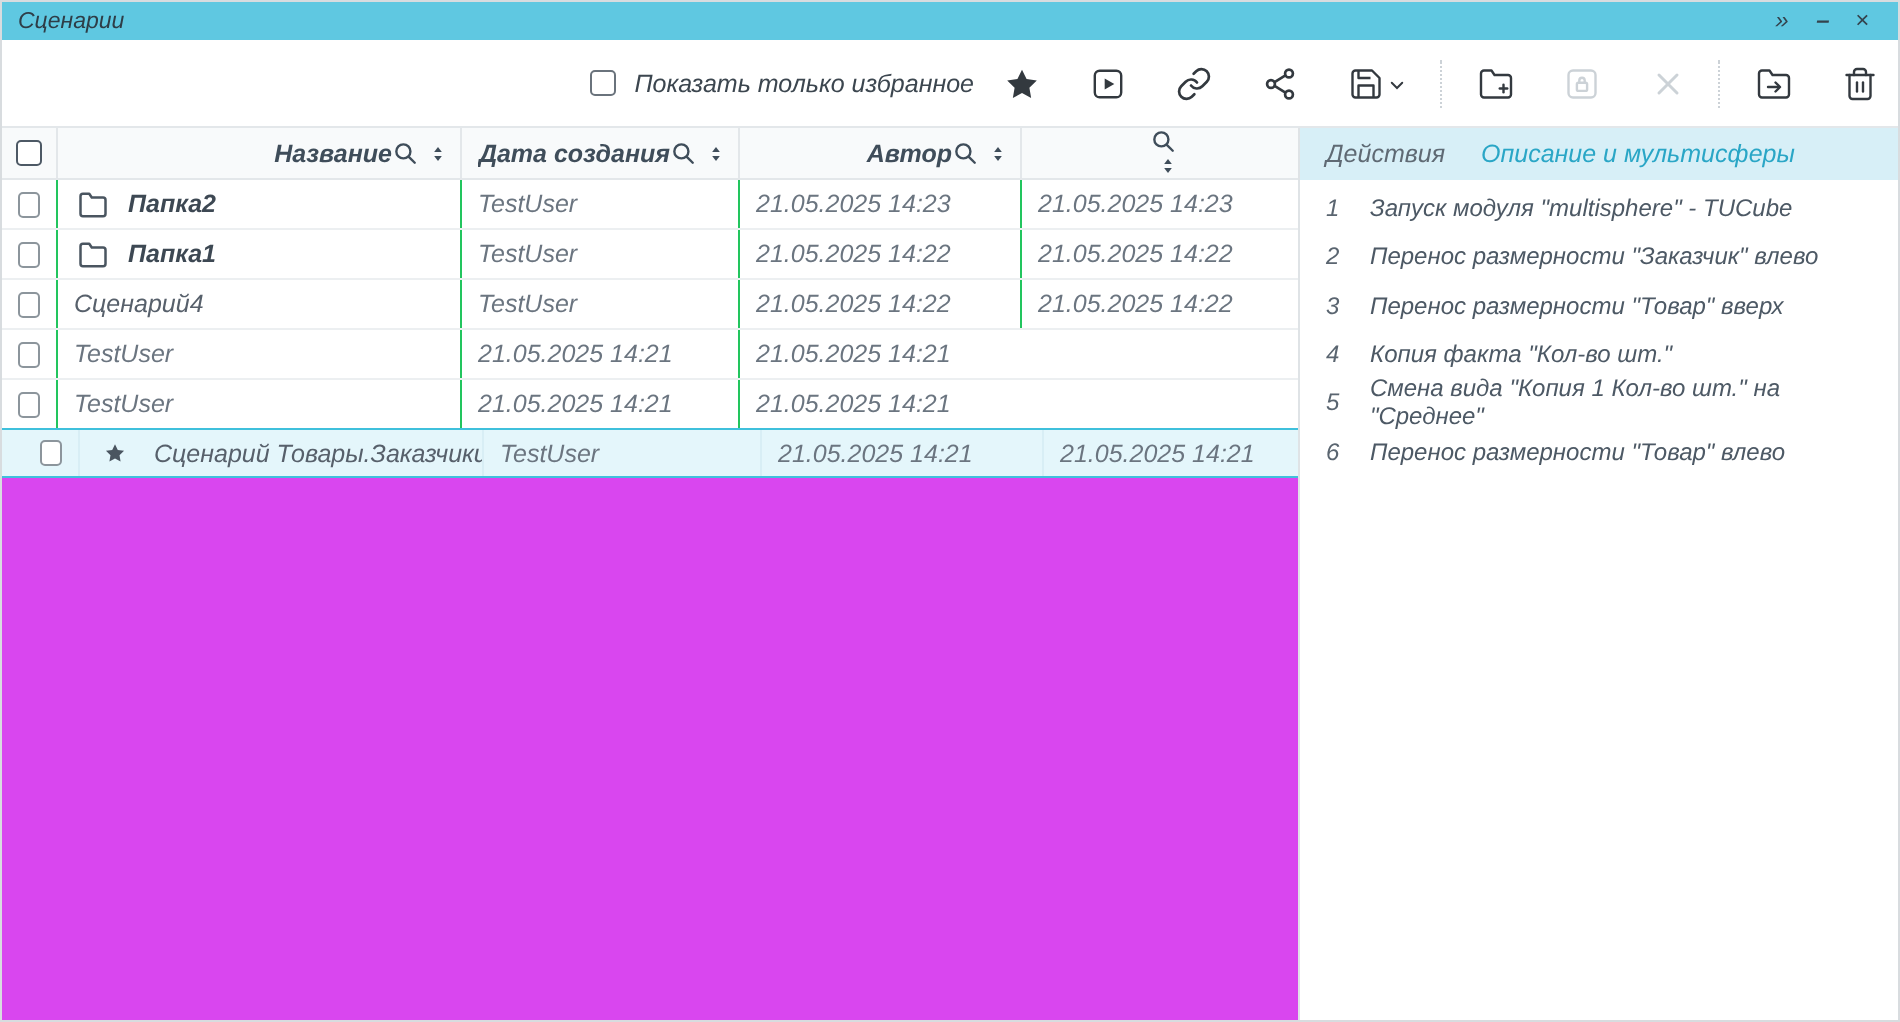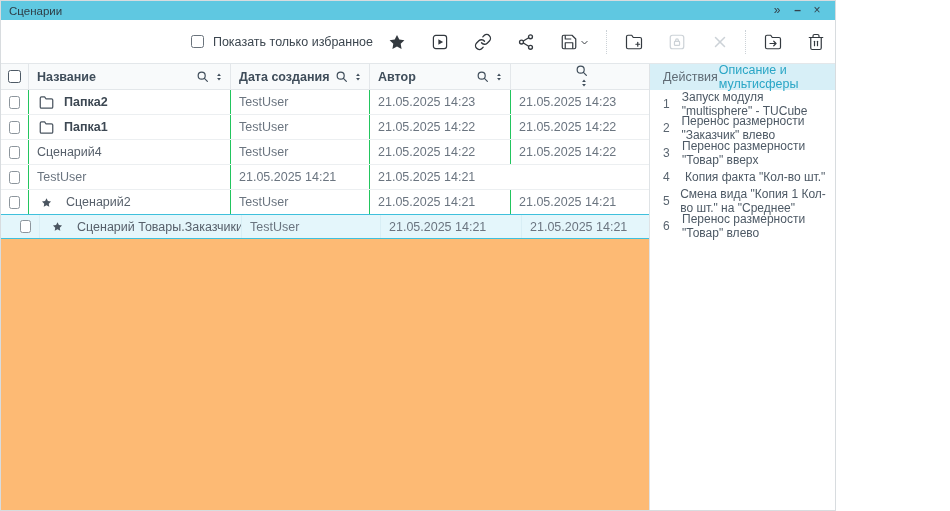--- a/index.html
+++ b/index.html
@@ -1,19 +1,19 @@
 <!DOCTYPE html>
 <html style="--titlebar_bg: #5fc8e1; --accent: #2aa6c6; --selected_bg: #e4f6fb; --selected_border: #3fc0dc; --panel_header_bg: #d7eff7;"><head>
 <meta charset="utf-8">
 <style>
   * { margin:0; padding:0; box-sizing:border-box; }
   html,body { width:950px; height:511px; overflow:hidden;
     font-family:"Liberation Sans", sans-serif; background:#fff; }
-  .window { position:relative; width:836px; height:511px; background:#fdba74;
-    border:1px solid #d8dcdf; }
+  .window { position:relative; width:950px; height:511px; background:#d946ef;
+    border:1px solid #d8dcdf;font-style:italic; }
 
   
   .titlebar { position:absolute; top:0; left:0; right:0; height:19px;
     background:var(--titlebar_bg,#5fc8e1); display:flex; align-items:center;
     padding:0 8px; }
   .titlebar .title { font-size:11.5px; color:#2e3d47; }
   .titlebar .spacer { flex:1; }
   .winbtn { font-size:12px; color:#34434d; width:20px; text-align:center;
     cursor:default; line-height:19px; }
   .winbtn.min { font-weight:700; letter-spacing:-1px; }
@@ -33,21 +33,21 @@
     display:inline-flex; align-items:flex-end; }
   .tb-chev svg { width:9px; height:9px; }
   .tb-sep { width:0; height:24px; border-left:1px dotted #ccd2d7; margin-left:16px; }
 
   
   .main { position:absolute; top:62px; left:0; right:0; bottom:0;
     border-top:1px solid #e3e7ea; display:flex; }
   .table-area { width:649px; border-right:1px solid #dfe3e6; }
 
   
-  .tr, .thead { display:grid; grid-template-columns:28px 202px 139px 141px 139px; }
+  .tr, .thead { display:grid; grid-template-columns:28px 202px 139px 141px 139px;text-align:right; }
   .thead { height:26px; background:#f8fafb; border-bottom:1px solid #e3e7ea; }
   .th { display:flex; align-items:center; padding:0 6px 0 8px; font-size:12.5px;
     font-weight:700; color:#3f4d5a; border-right:1px solid #e3e7ea;
     white-space:nowrap; overflow:hidden; }
   .th .lbl { flex:1; overflow:hidden; text-overflow:ellipsis; }
   .th:last-child { border-right:none;flex-direction:column; }
   .hic { display:inline-flex; color:#3f4d5a; }
   .hic.search svg { width:13px; height:13px; }
   .hic.sort { margin-left:5px; }
   .hic.sort svg { width:10px; height:12px; }
@@ -68,21 +68,21 @@
   .tr.sel .td { border-right-color:#d8eef5; }
   .nm { color:#57606b; }
   .nm.b { font-weight:700; color:#3d4853; }
   .row-ico { display:inline-flex; color:#4a5560; margin-right:10px; margin-left:2px; }
   .row-ico.folder svg { width:15px; height:15px; }
   .row-ico.star svg { width:11px; height:11px; margin-left:2px; margin-right:4px; }
 
   
   .side-panel { flex:1; display:flex; flex-direction:column; background:#fff; }
   .tabstrip { height:26px; background:var(--panel_header_bg,#d7eff7);
-    display:flex; align-items:center; gap:1px; padding-left:13px;
+    display:flex; align-items:center; gap:18px; padding-left:13px;
     font-size:12.5px; }
   .tab { cursor:default; }
   .tab.gray { color:#5f6a74; }
   .tab.accent { color:var(--accent,#2aa6c6); }
   .actions { list-style:none; padding-top:2px; }
   .action { display:flex; align-items:center; height:24.3px; font-size:12px; }
   .action .num { width:25px; text-align:left; padding-left:13px; color:#5a6570; }
   .action .txt { color:#4d5965; padding-left:10px; }
 </style>
 </head>
@@ -300,28 +300,20 @@
               <span class="cbx"></span>
             </div>
             <div class="td">TestUser</div>
             <div class="td">21.05.2025 14:21</div>
             <div class="td">21.05.2025 14:21</div>
           </div>
           <div class="tr">
             <div class="td c-check">
               <span class="cbx"></span>
             </div>
-            <div class="td">
-              <span class="row-ico star">
-                <svg viewBox="0 0 24 24" fill="currentColor">
-                  <path d="M12 2.5l3.05 6.18 6.82 0.99-4.94 4.81 1.17 6.8L12 18.07l-6.1 3.21 1.17-6.8-4.94-4.81 6.82-0.99z"></path>
-                </svg>
-              </span>
-              <span class="nm">Сценарий2</span>
-            </div>
             <div class="td">TestUser</div>
             <div class="td">21.05.2025 14:21</div>
             <div class="td">21.05.2025 14:21</div>
           </div>
           <div class="tr sel">
             <div class="td c-check">
               <span class="cbx"></span>
             </div>
             <div class="td">
               <span class="row-ico star">

